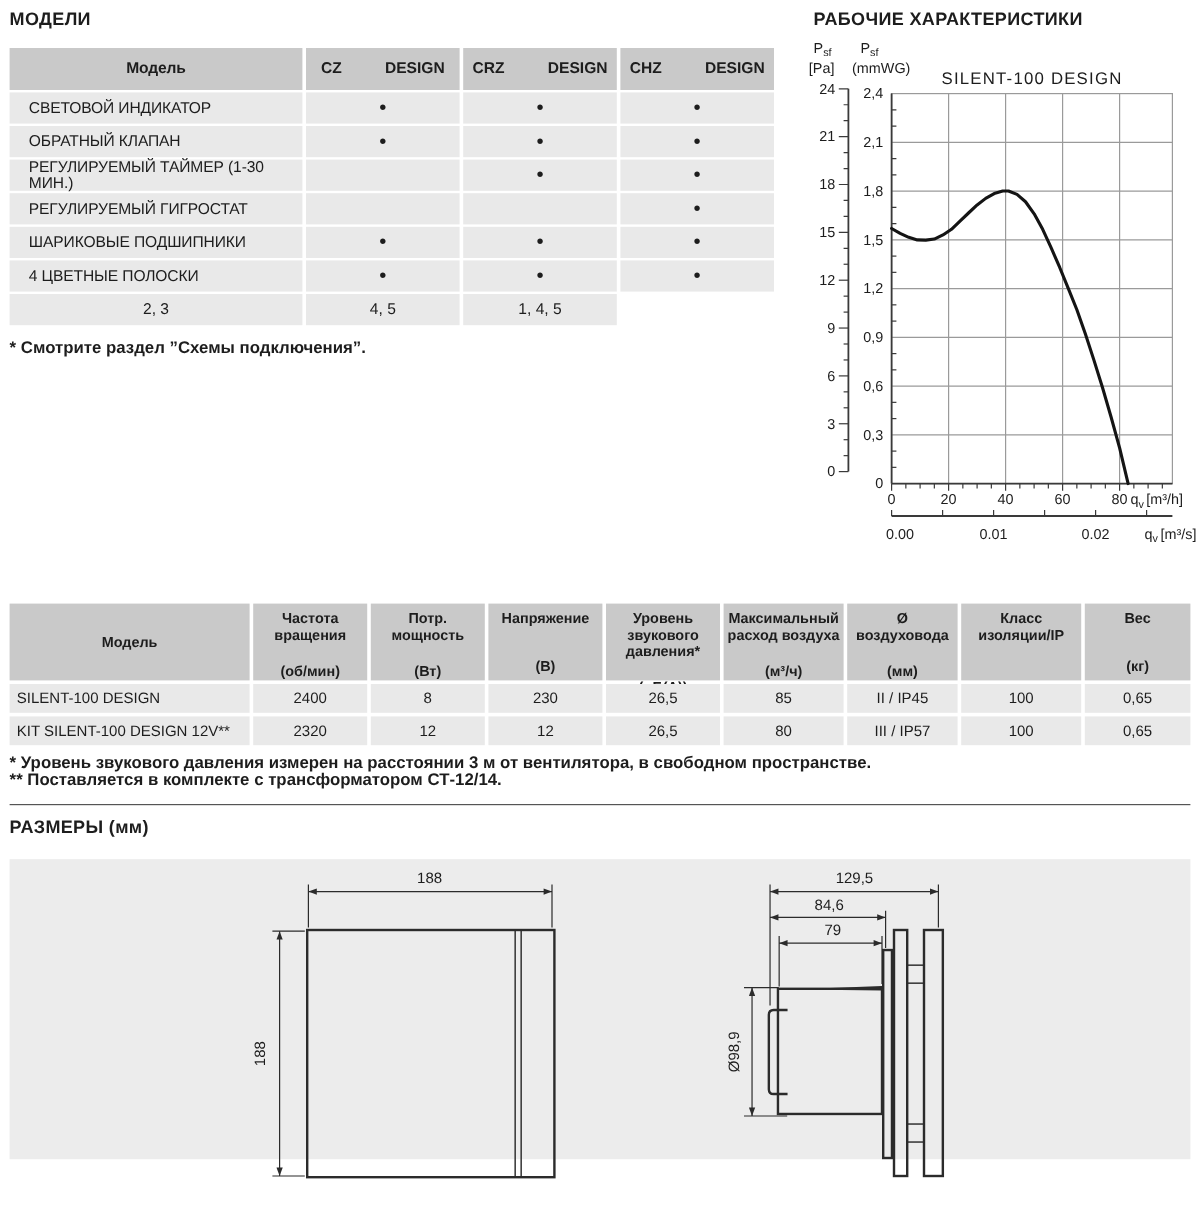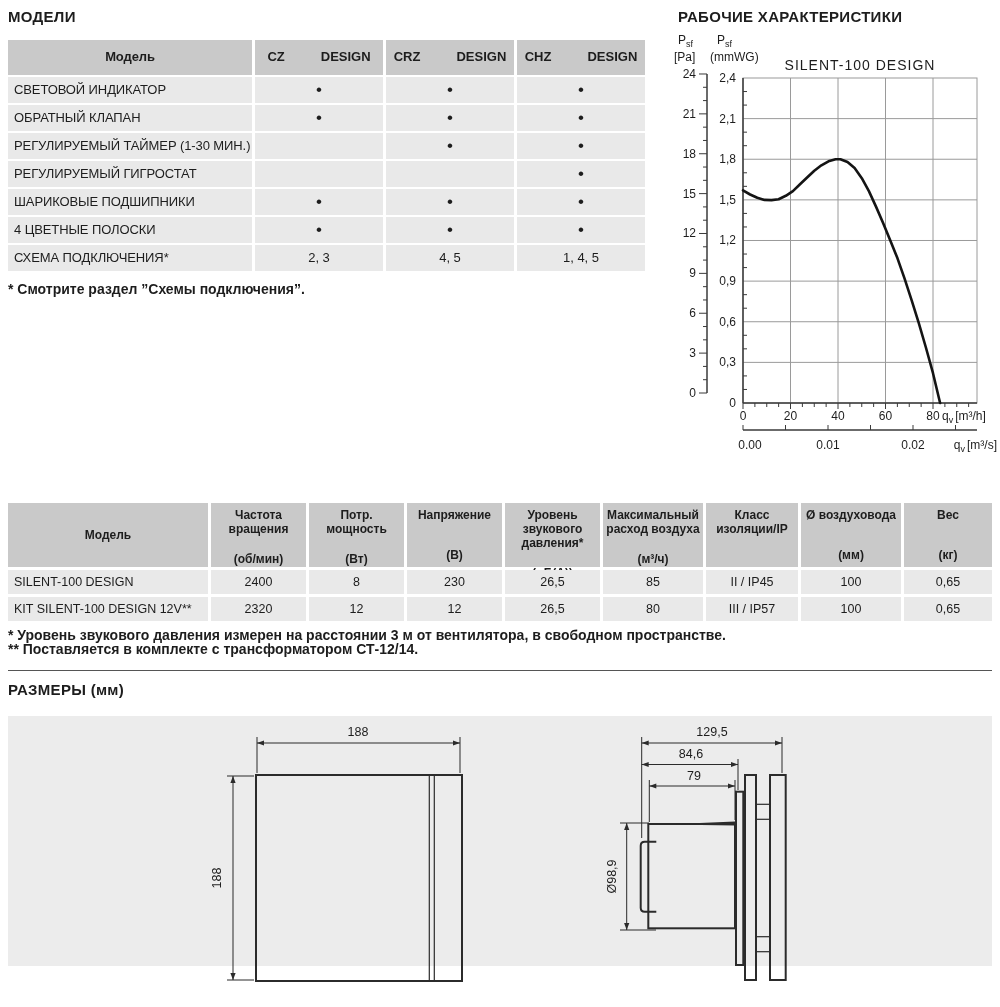--- a/index.html
+++ b/index.html
@@ -8,21 +8,21 @@
   .sec-title{position:absolute;font-size:15px;font-weight:bold;letter-spacing:.3px;white-space:nowrap;}
 
   
   .models-grid{position:absolute;left:8px;top:40px;display:grid;
     grid-template-columns:244px 128px 128px 128px;
     grid-template-rows:35px repeat(7,26px);gap:2px 3px;}
   .cell{background:#e9e9e9;display:flex;align-items:center;justify-content:center;
         font-size:13px;line-height:1.1;}
   .cell.head{background:#c9c9c9;font-weight:bold;}
   .cell.colhead{flex-direction:row;gap:36px;}
-  .cell.rowlabel{justify-content:flex-start;padding-left:6px;letter-spacing:-0.1px;}
+  .cell.rowlabel{justify-content:flex-start;padding-left:16px;letter-spacing:-0.1px;}
   .cell.dot{font-size:17px;}
 
   .footnote{position:absolute;font-size:14px;color:#1d1d1d;white-space:nowrap;font-weight:bold;}
 
   
   .tech-grid{position:absolute;left:8px;top:503px;display:grid;
     grid-template-columns:200px 95px 95px 95px 95px 100px 92px 100px 88px;
     grid-template-rows:64px 24px 24px;gap:3px;}
   .tech-head{background:#c9c9c9;font-weight:bold;font-size:12px;display:flex;flex-direction:column;
     align-items:center;justify-content:space-between;text-align:center;padding:5px 2px;line-height:1.18;gap:16px;}
@@ -98,21 +98,20 @@
     <div class="cell rowlabel">ШАРИКОВЫЕ ПОДШИПНИКИ</div>
     <div class="cell dot">•</div>
     <div class="cell dot">•</div>
     <div class="cell dot">•</div>
 
     <div class="cell rowlabel">4 ЦВЕТНЫЕ ПОЛОСКИ</div>
     <div class="cell dot">•</div>
     <div class="cell dot">•</div>
     <div class="cell dot">•</div>
 
-    <div class="cell rowlabel">СХЕМА ПОДКЛЮЧЕНИЯ*</div>
     <div class="cell">2, 3</div>
     <div class="cell">4, 5</div>
     <div class="cell">1, 4, 5</div>
   </div>
 
   <div class="footnote" style="left:8px;top:281px;">* Смотрите раздел ”Схемы подключения”.</div>
 
   <svg class="chart-svg" width="330" height="430" viewBox="0 0 330 430">
     <g id="grid-layer">
         <line x1="120.5" y1="50" x2="120.5" y2="375" class="grid"></line>
@@ -257,26 +256,26 @@
     </div>
     <div class="tech-head">
       <span>Уровень звукового давления*</span>
       <span>(дБ(А))</span>
     </div>
     <div class="tech-head">
       <span>Максимальный расход воздуха</span>
       <span>(м³/ч)</span>
     </div>
     <div class="tech-head">
+      <span>Ø воздуховода</span>
+      <span>(мм)</span>
+    </div>
+    <div class="tech-head">
       <span>Класс изоляции/IP</span>
       <span></span>
-    </div>
-    <div class="tech-head">
-      <span>Ø воздуховода</span>
-      <span>(мм)</span>
     </div>
     <div class="tech-head">
       <span>Вес</span>
       <span>(кг)</span>
     </div>
 
     <div class="tech-cell model">SILENT-100 DESIGN</div>
     <div class="tech-cell">2400</div>
     <div class="tech-cell">8</div>
     <div class="tech-cell">230</div>

